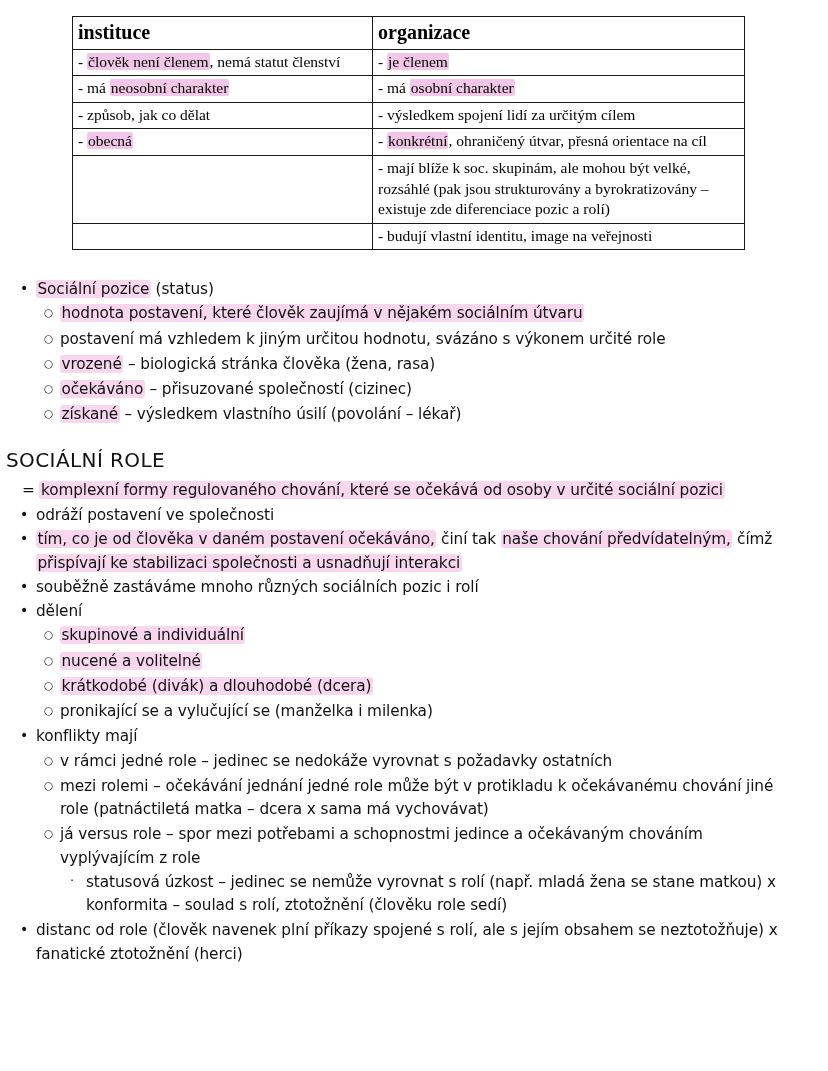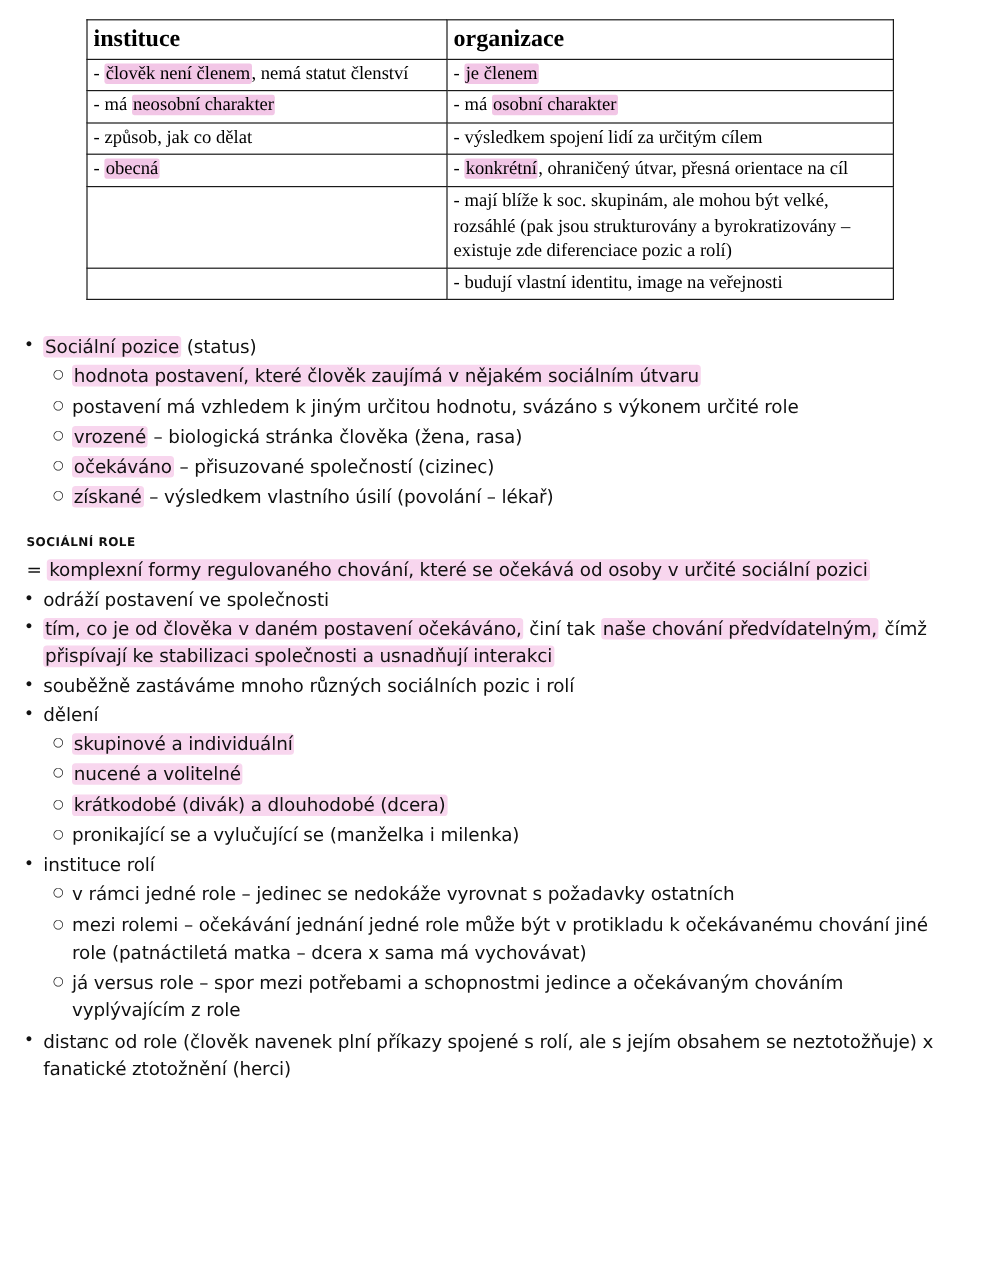--- a/index.html
+++ b/index.html
@@ -134,23 +134,23 @@
   }
   ul.lvl3 > li.b3 > .mk3 {
     position: absolute;
     left: 10px;
     top: 0px;
     font-size: 13px;
     line-height: 1.5;
   }
 
   .section-head {
-    font-weight: bold;
-    font-size: 10px;
-    margin: 18px 0 4px 22px;
+    font-weight: normal;
+    font-size: 20px;
+    margin: 18px 0 4px 6px;
     letter-spacing: 0.4px;
   }
   .eqline {
     margin: 0 0 2px 22px;
     padding-right: 16px;
   }
 </style>
 </head>
 <body>
 
@@ -290,36 +290,37 @@
           </li>
           <li class="b2">
             <span class="mk2">○</span>
             <span>pronikající se a vylučující se (manželka i milenka)</span>
           </li>
         </ul>
       </li>
 
       <li class="b1">
         <span class="mk">•</span>
-        <span>instituce rolí</span>
+        <span>konflikty mají</span>
         <ul class="lvl2">
           <li class="b2">
             <span class="mk2">○</span>
             <span>v rámci jedné role – jedinec se nedokáže vyrovnat s požadavky ostatních</span>
           </li>
           <li class="b2">
             <span class="mk2">○</span>
             <span>mezi rolemi – očekávání jednání jedné role může být v protikladu k očekávanému chování jiné role (patnáctiletá matka – dcera x sama má vychovávat)</span>
           </li>
           <li class="b2">
             <span class="mk2">○</span>
             <span>já versus role – spor mezi potřebami a schopnostmi jedince a očekávaným chováním vyplývajícím z role</span>
             <ul class="lvl3">
               <li class="b3">
                 <span class="mk3">·</span>
+                <span>statusová úzkost – jedinec se nemůže vyrovnat s rolí (např. mladá žena se stane matkou) x konformita – soulad s rolí, ztotožnění (člověku role sedí)</span>
               </li>
             </ul>
           </li>
         </ul>
       </li>
 
       <li class="b1">
         <span class="mk">•</span>
         <span>distanc od role (člověk navenek plní příkazy spojené s rolí, ale s jejím obsahem se neztotožňuje) x fanatické ztotožnění (herci)</span>
       </li>

